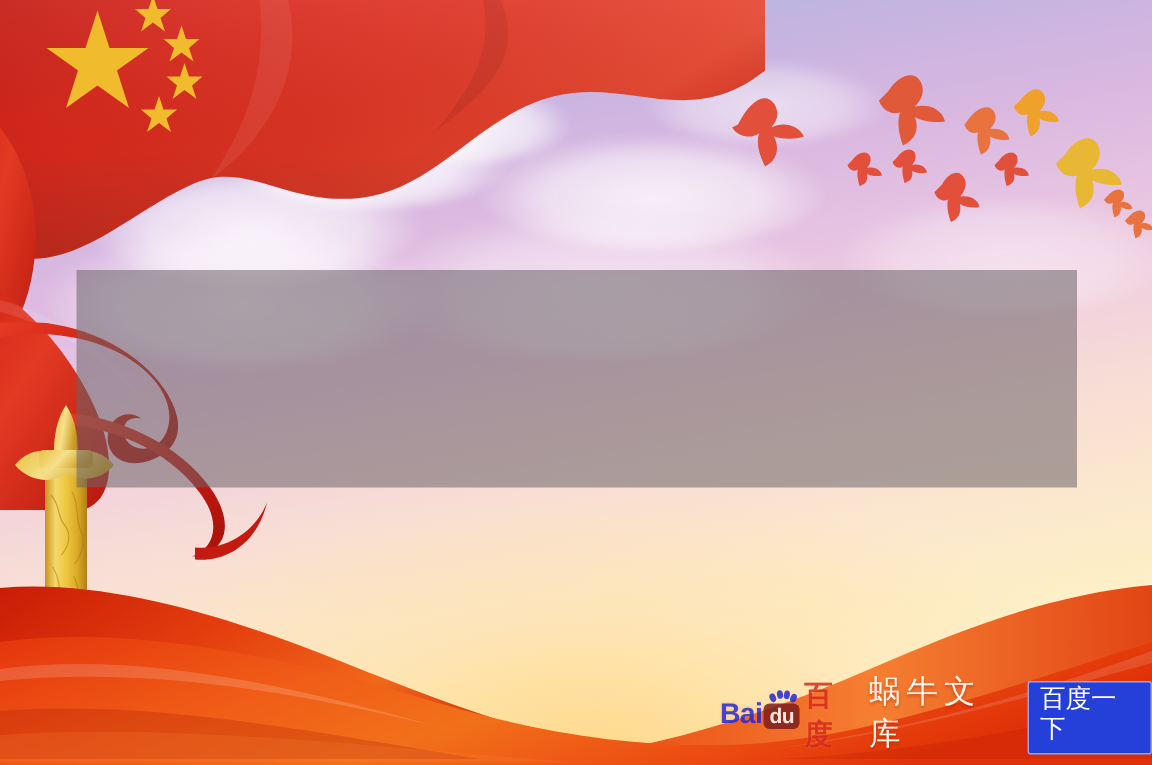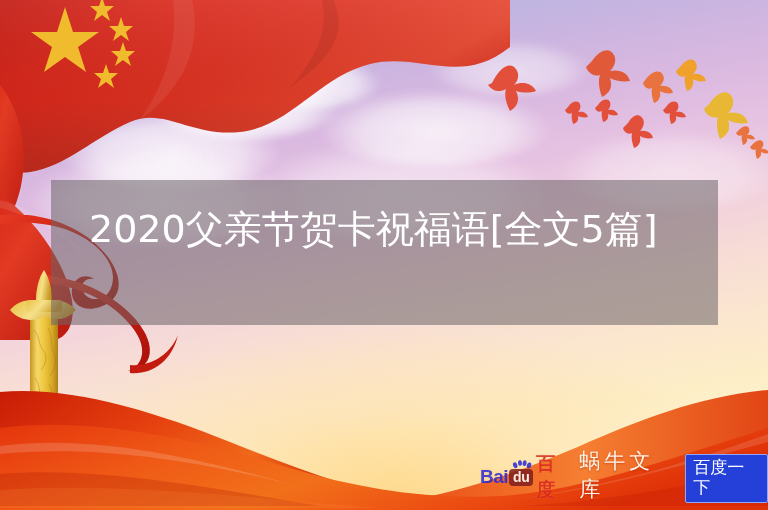--- a/index.html
+++ b/index.html
@@ -127,21 +127,21 @@
     text-shadow: 0 1px 2px rgba(150,30,0,0.45);
   }
   .search-btn {
     background: #2540d8;
     color: #ffffff;
     font-size: 17px;
     letter-spacing: 0px;
     padding: 3px 7px 4px 7px;
     border: 1px solid #8fa6ff;
     border-radius: 2px;
-    font-family: Liberation Sans, sans-serif;
+    font-family: Liberation Mono, monospace;
     line-height: 20px;
   }
 </style>
 </head>
 <body>
 
 <div id="stage">
 
   <div class="sky"></div>
 
@@ -301,21 +301,20 @@
     <path d="M0,160 L0,78 C90,66 190,88 290,118 C360,139 430,150 500,146 C580,141 660,112 768,78 L768,160 Z" fill="url(#h1)"></path>
 
     <path d="M0,96 C90,84 190,106 290,134 C200,112 100,94 0,104 Z" fill="rgba(255,255,255,0.16)"></path>
     <path d="M768,92 C680,116 600,140 510,150 C610,136 690,112 768,84 Z" fill="rgba(255,255,255,0.13)"></path>
     <path d="M0,124 C100,116 210,138 320,156 L0,156 Z" fill="rgba(160,10,0,0.22)"></path>
     <path d="M768,118 C690,136 600,152 520,156 L768,156 Z" fill="rgba(160,10,0,0.16)"></path>
     <path d="M0,140 C120,132 250,148 380,158 L0,158 Z" fill="rgba(255,140,60,0.18)"></path>
   </svg>
 
   <div class="title-band"></div>
-  <div class="title-text">2020父亲节贺卡祝福语[全文5篇]</div>
 
   <div class="watermark">
 
     <div class="baidu-logo">
       <span class="baidu-bai">Bai</span>
       <span class="baidu-du-box">
         <svg class="paw" viewBox="0 0 20 12">
           <ellipse cx="3.2" cy="5.2" rx="2.1" ry="3.0" fill="#2529d8" transform="rotate(-22 3.2 5.2)"></ellipse>
           <ellipse cx="8.0" cy="3.0" rx="2.0" ry="2.9" fill="#2529d8" transform="rotate(-8 8 3)"></ellipse>
           <ellipse cx="12.6" cy="3.2" rx="2.0" ry="2.9" fill="#2529d8" transform="rotate(8 12.6 3.2)"></ellipse>

